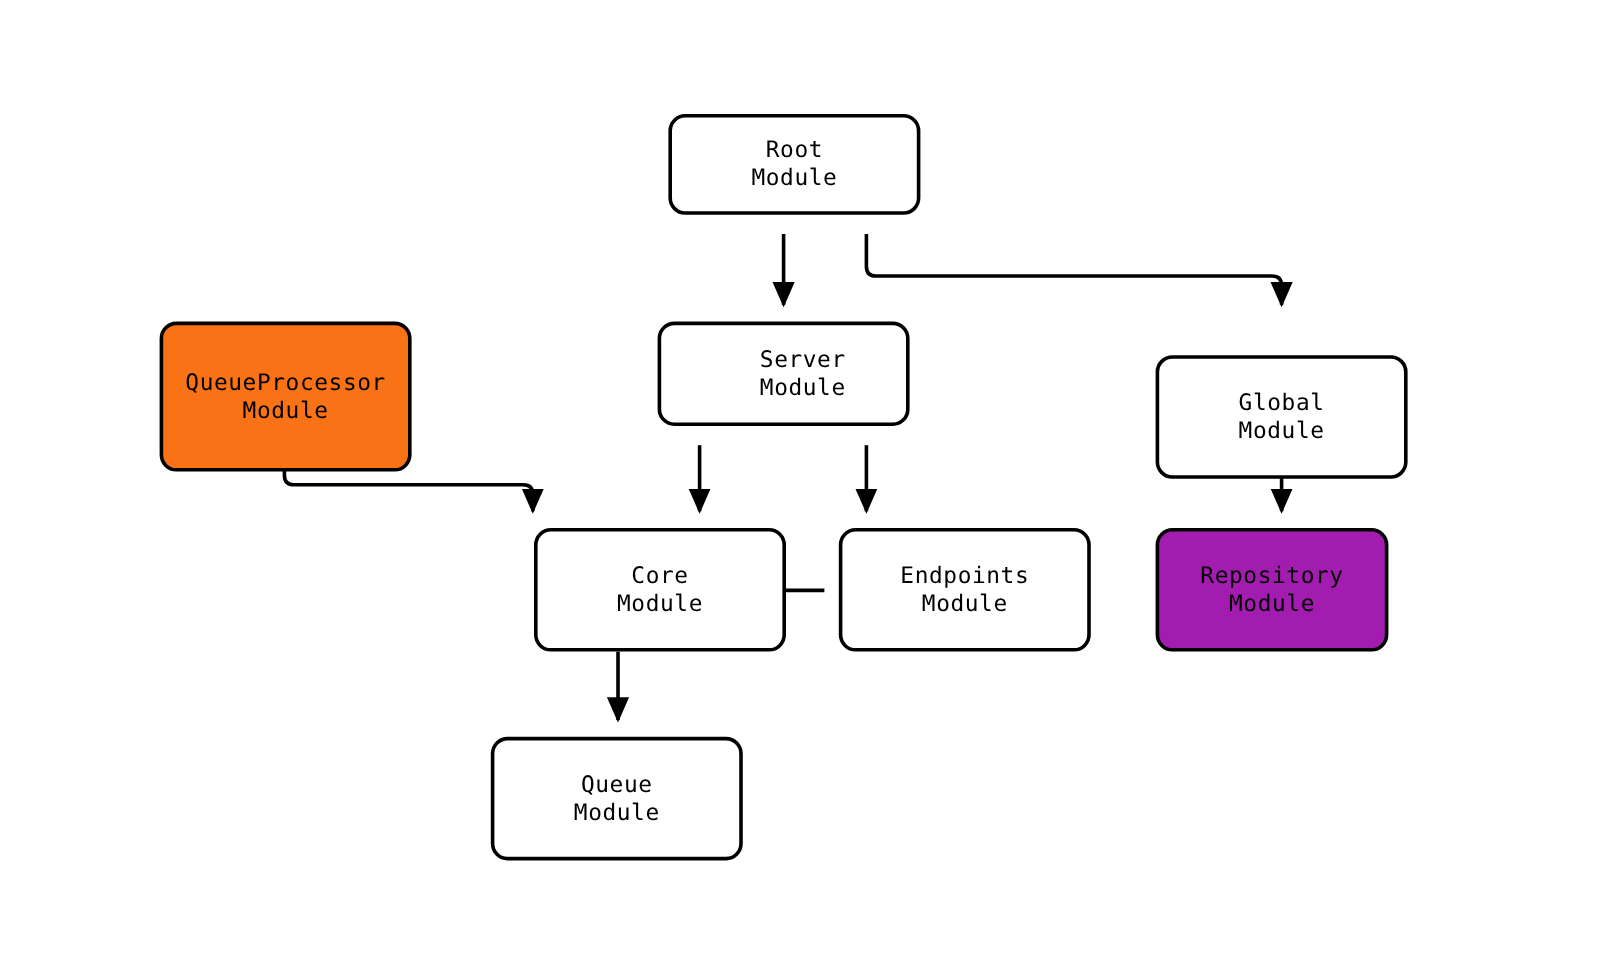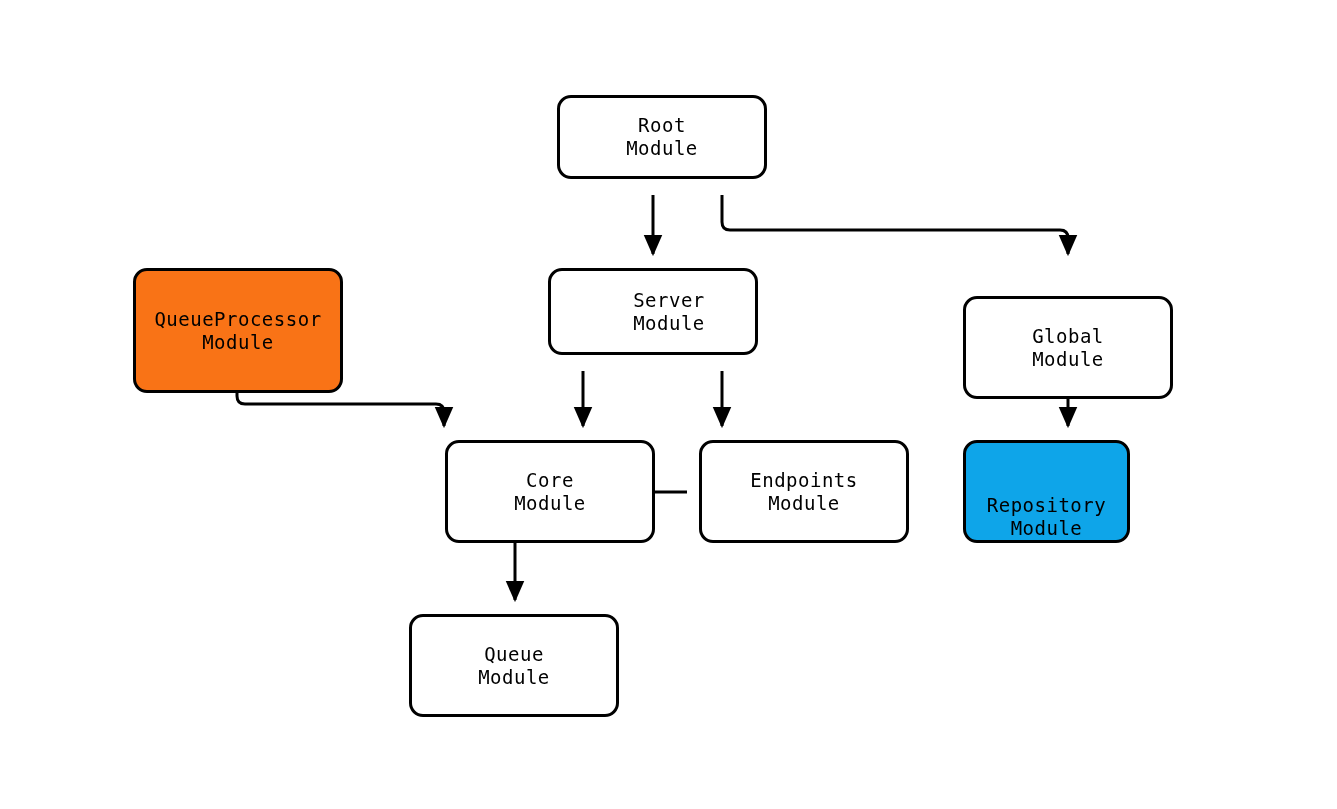--- a/index.html
+++ b/index.html
@@ -89,21 +89,21 @@
 Module</span>
       </div>
       <div class="node" style="left: 409px; top: 440px; width: 210px; height: 103px; border-color: rgb(0, 0, 0); background: rgb(255, 255, 255); margin-left: 36px;">
         <span class="node-label">Core
 Module</span>
       </div>
       <div class="node" style="left: 687px; top: 440px; width: 210px; height: 103px; border-color: rgb(0, 0, 0); background: rgb(255, 255, 255); margin-left: 12px;">
         <span class="node-label">Endpoints
 Module</span>
       </div>
-      <div class="node" style="left: 963px; top: 440px; width: 167px; height: 103px; border-color: rgb(0, 0, 0); background: #0ea5e9; align-items: flex-end;">
+      <div class="node" style="left: 963px; top: 440px; width: 194px; height: 103px; border-color: rgb(0, 0, 0); background: #a21caf;">
         <span class="node-label">Repository
 Module</span>
       </div>
       <div class="node" style="left: 409px; top: 614px; width: 210px; height: 103px; border-color: rgb(0, 0, 0); background: rgb(255, 255, 255);">
         <span class="node-label">Queue
 Module</span>
       </div>
     </div>
 
 </div>

